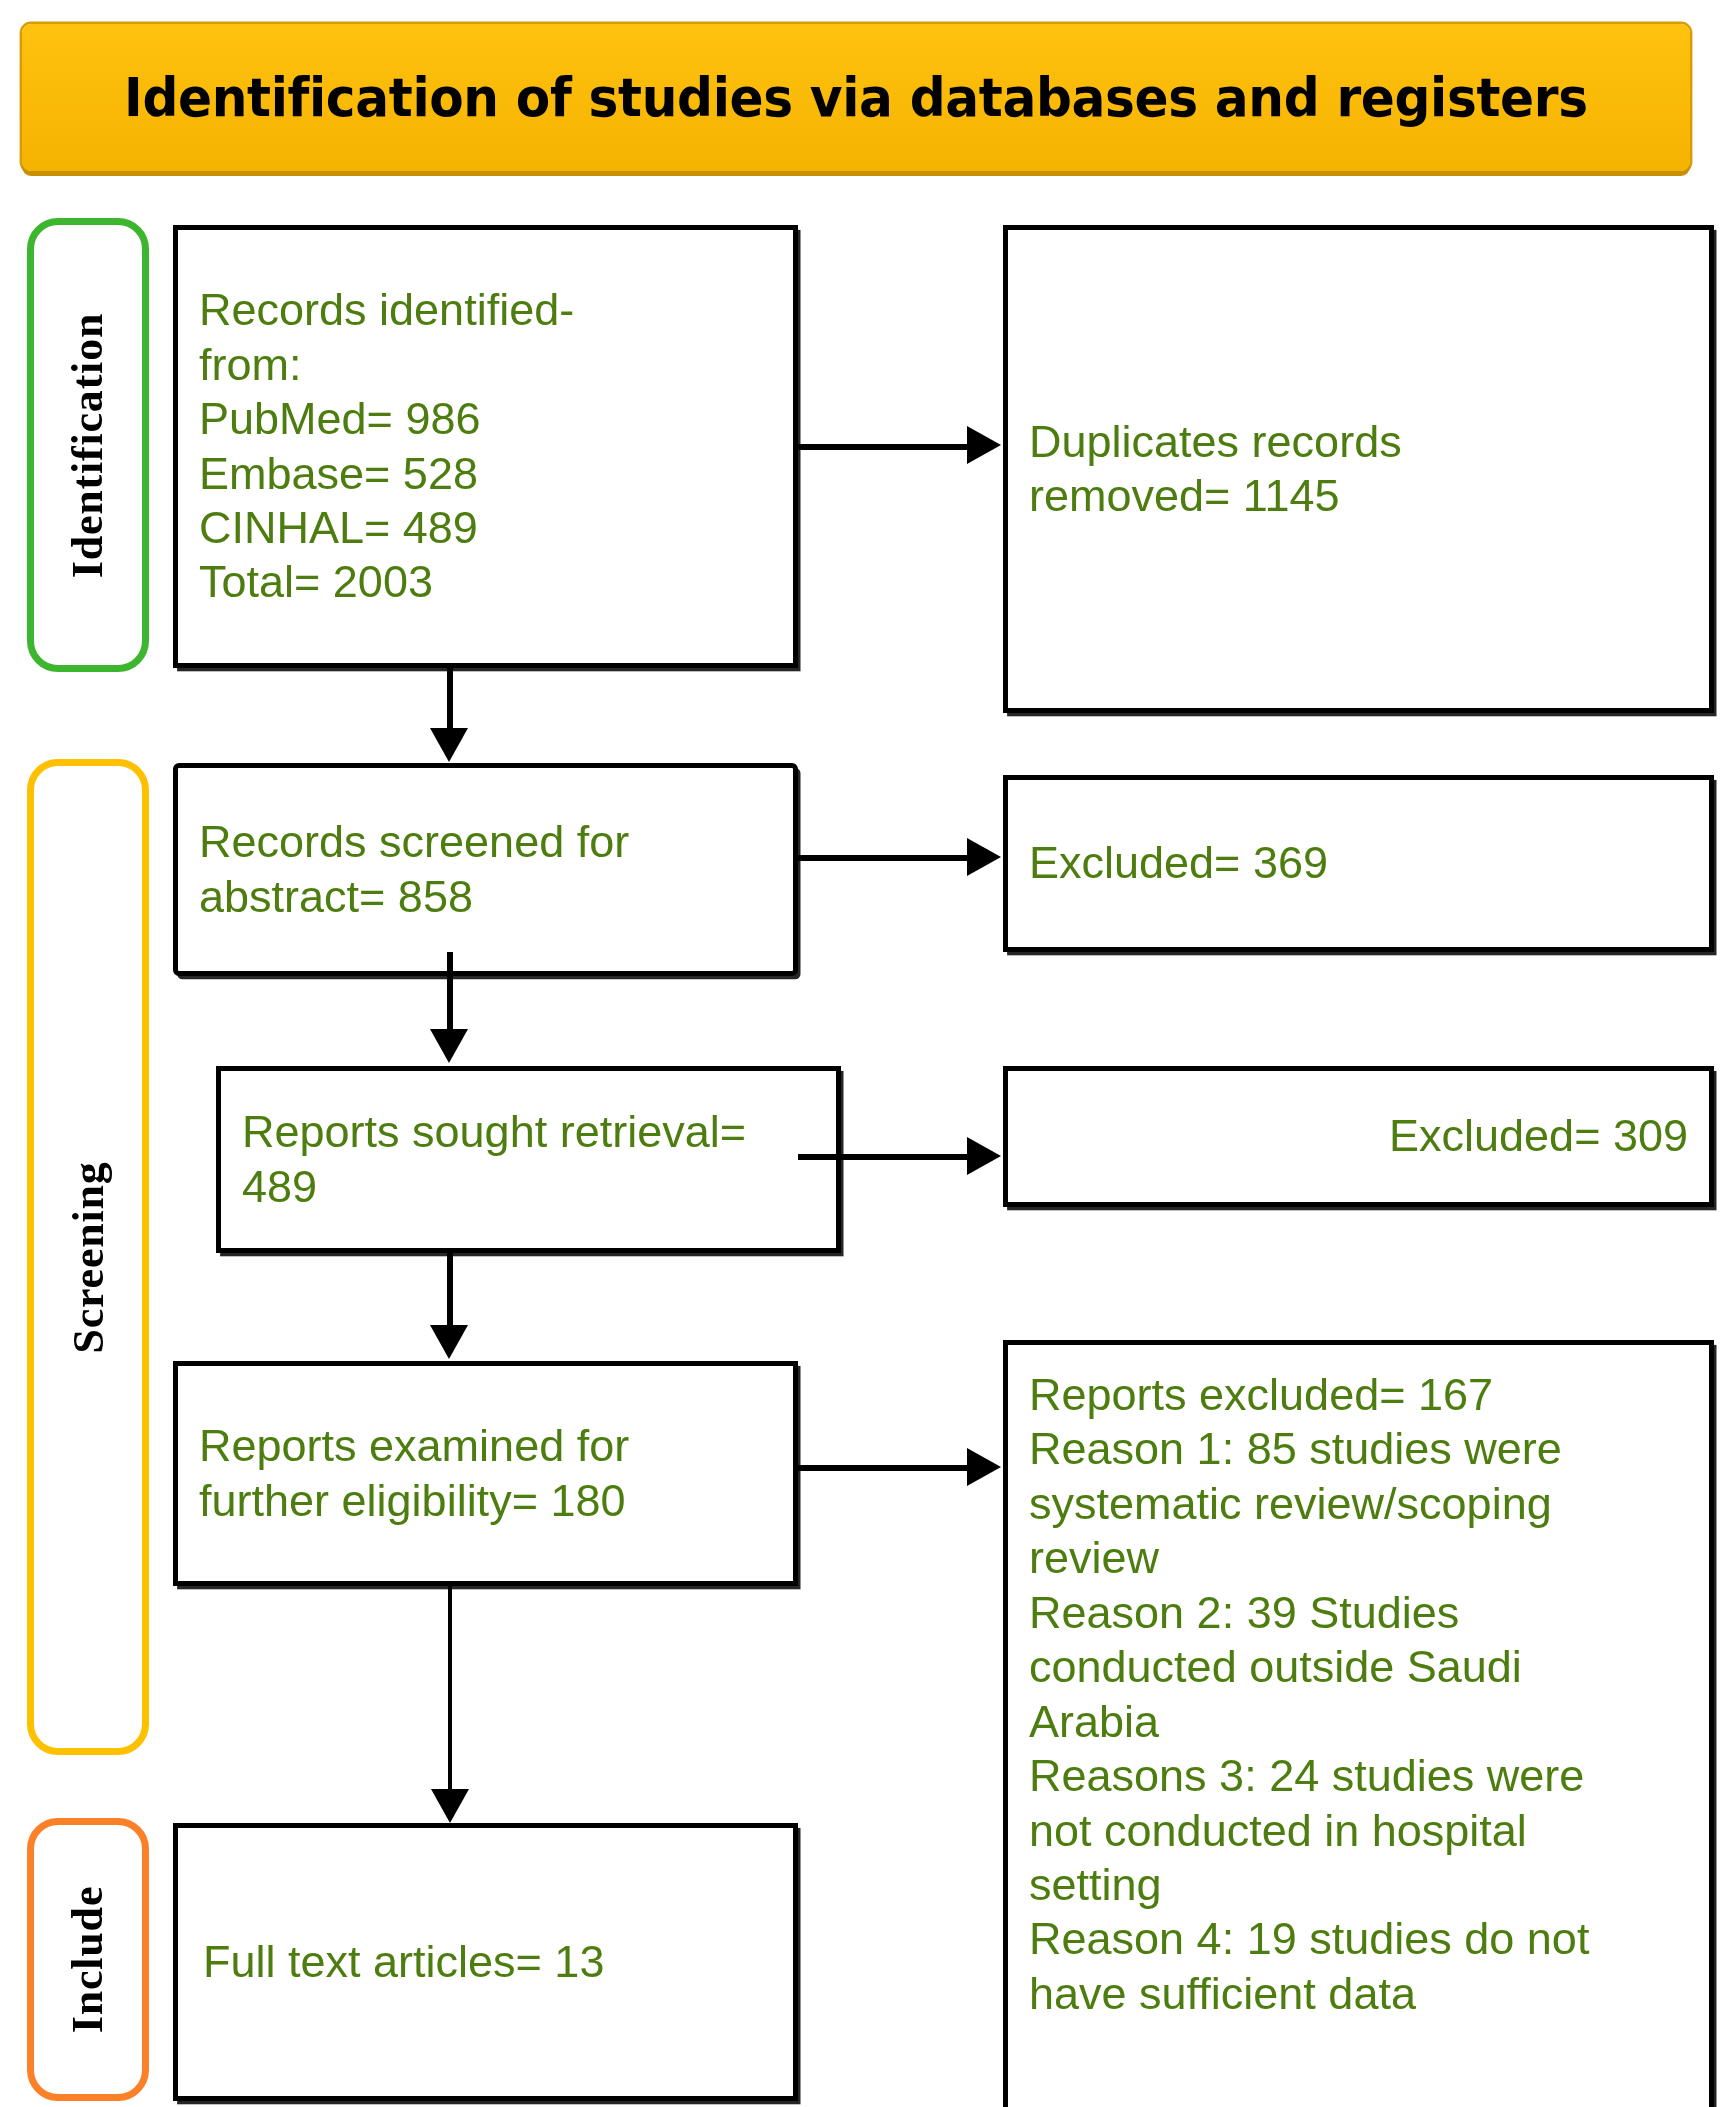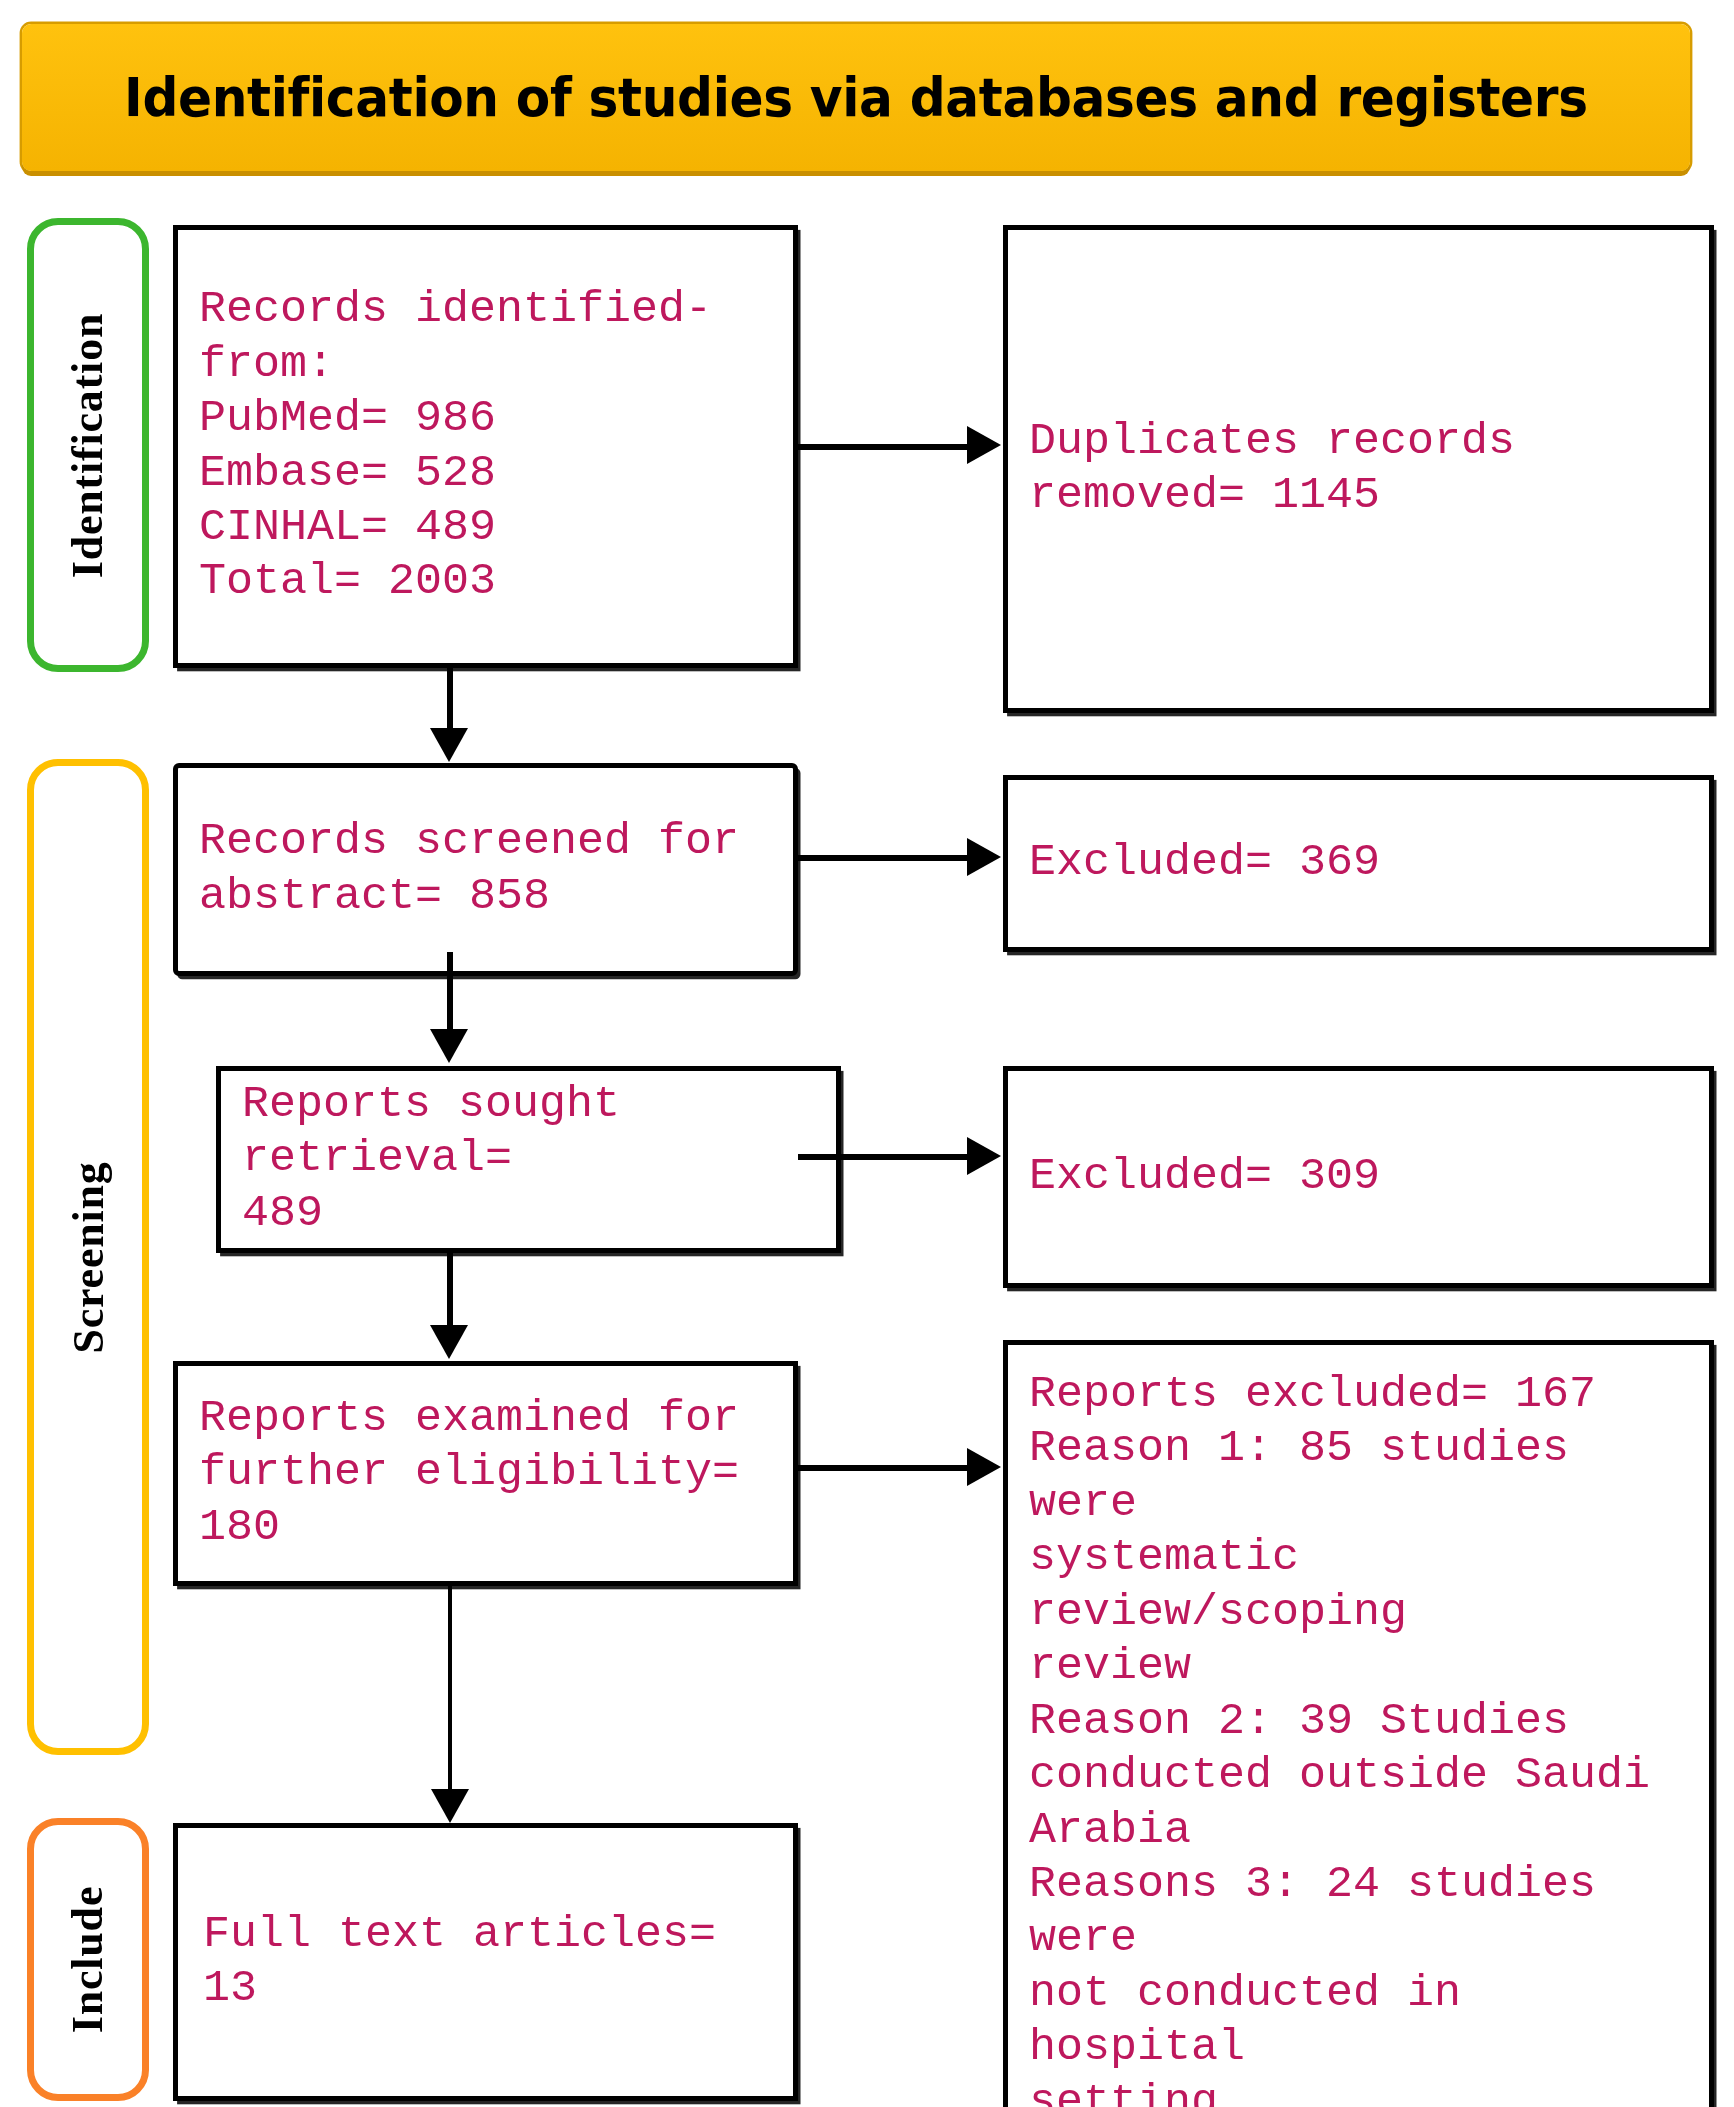--- a/index.html
+++ b/index.html
@@ -81,39 +81,39 @@
     background: #ffffff;
     border: 5.7px solid #000000;
     box-sizing: border-box;
     box-shadow: 3.3px 4.1px 0 -0.8px rgba(0,0,0,0.85);
     padding: 0 21px;
     display: flex;
     flex-direction: column;
     justify-content: center;
   }
   .box-text {
-    font-family: Liberation Mono, monospace;
+    font-family: Liberation Sans, sans-serif;
     font-size: 45px;
     line-height: 1.21;
-    color: #be185d;
+    color: #4d7c0f;
     white-space: pre-line;
   }
   .box.center-text { justify-content: center; }
 
   
   #box-identified     { left: 173px;  top: 225px;  width: 625px;  height: 443px; }
   #box-screened       { left: 173px;  top: 763px;  width: 625px;  height: 213px; border-radius: 6px; }
   #box-sought         { left: 173px;  top: 1066px; width: 625px;  height: 187px; margin-left: 43px; }
   #box-examined       { left: 173px;  top: 1361px; width: 625px;  height: 225px; }
   #box-fulltext       { left: 173px;  top: 1823px; width: 625px;  height: 278px; padding-left: 25px; }
 
   
   #box-duplicates     { left: 1003px; top: 225px;  width: 711px;  height: 488px; }
   #box-excluded-369   { left: 1003px; top: 775px;  width: 711px;  height: 177px; }
-  #box-excluded-309   { left: 1003px; top: 1066px; width: 711px;  height: 222px; }
+  #box-excluded-309   { left: 1003px; top: 1066px; width: 711px;  height: 141px; text-align: right; }
   #box-reports-excl   { left: 1003px; top: 1294px; width: 711px;  height: 807px;
                         justify-content: flex-start; padding-top: 23px; margin-top: 46px; }
 
   
   .conn {
     position: absolute;
     background: #000000;
   }
   .v-line { width: 5.7px; }
   .h-line { height: 5.7px; }

